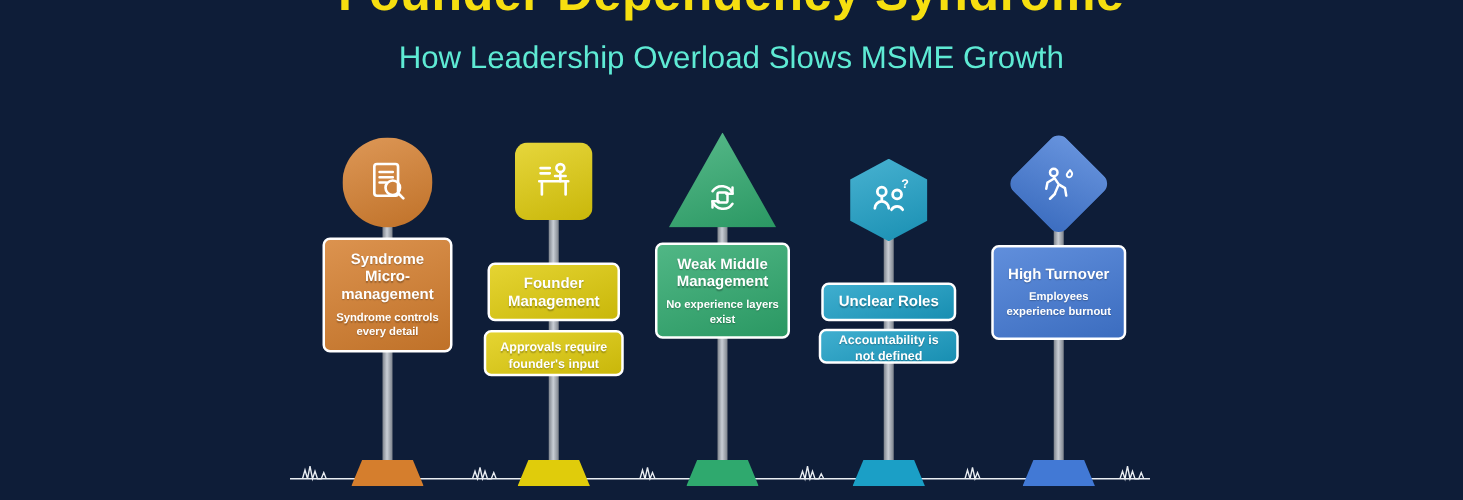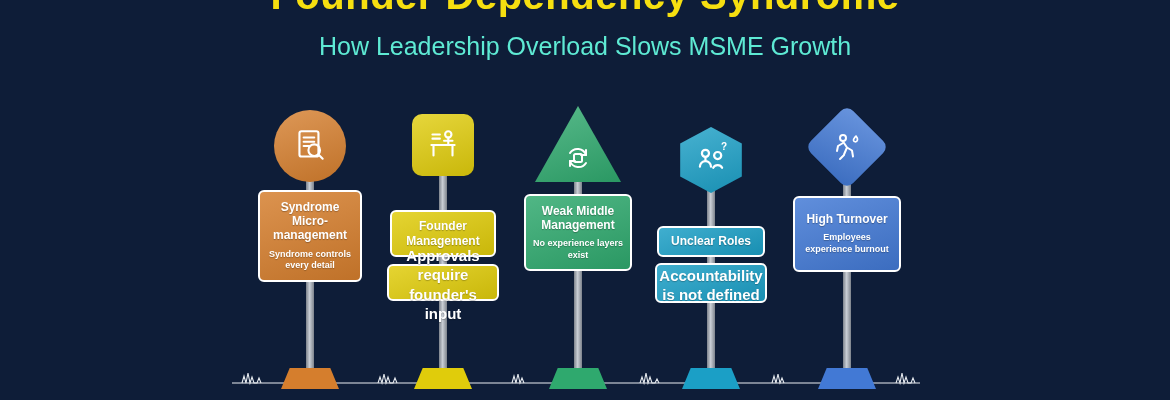--- a/index.html
+++ b/index.html
@@ -21,21 +21,21 @@
 
   .base{position:absolute;left:41px;top:268px;width:58px;height:21px;z-index:3;
         clip-path:polygon(15% 0,85% 0,100% 100%,0 100%);}
 
   .box{position:absolute;z-index:4;border:2px solid #fff;border-radius:6px;box-sizing:border-box;
        display:flex;flex-direction:column;align-items:center;justify-content:center;
        padding:4px 6px;text-align:center;
        background-image:linear-gradient(160deg,rgba(255,255,255,.16),rgba(0,0,0,.10));}
   .box-title{font-size:12px;line-height:1.18;font-weight:800;color:#fff;text-shadow:0 1px 1px rgba(0,0,0,.28);}
   .box-desc{font-size:9px;line-height:1.3;font-weight:700;color:#fff;margin-top:6px;text-shadow:0 1px 1px rgba(0,0,0,.25);}
-  .box-secondary .box-desc{margin-top:4px;font-size:15px;}
+  .box-secondary .box-desc{margin-top:4px;font-size:10px;}
 
   .icon-shape{position:absolute;z-index:4;display:flex;align-items:center;justify-content:center;
               background-image:linear-gradient(160deg,rgba(255,255,255,.20),rgba(0,0,0,.10));}
   .icon-circle{left:34px;top:10px;width:72px;height:72px;border-radius:50%;}
   .icon-square{left:39px;top:14px;width:62px;height:62px;border-radius:10px;}
   .icon-triangle{left:27px;top:6px;width:86px;height:76px;clip-path:polygon(50% 0,100% 100%,0 100%);
                  align-items:flex-end;padding-bottom:6px;box-sizing:border-box;}
   .icon-hex{left:35px;top:27px;width:70px;height:66px;
             clip-path:polygon(50% 0,94% 25%,94% 75%,50% 100%,6% 75%,6% 25%);}
   .icon-diamond{left:40px;top:17px;width:60px;height:60px;border-radius:9px;transform:rotate(45deg);}
@@ -121,21 +121,21 @@
         <circle cx="13" cy="12" r="3.2"></circle>
         <path d="M8,24 a5,5 0 0 1 10,0 M13,15.5 v3"></path>
         <circle cx="24" cy="14" r="3.2"></circle>
         <path d="M20,25 a4.5,4.5 0 0 1 8,0"></path>
         <text x="27" y="9" font-size="9" font-weight="bold" fill="#fff" stroke="none">?</text>
       </svg>
     </div>
     <div class="box" style="left: 16px; top: 126px; width: 108px; height: 31px; background-color: rgb(27, 159, 198);">
       <div class="box-title">Unclear Roles</div>
     </div>
-    <div class="box box-secondary" style="left: 14px; top: 163px; width: 112px; height: 40px; background-color: rgb(27, 159, 198);">
+    <div class="box box-secondary" style="left: 14px; top: 163px; width: 112px; height: 28px; background-color: rgb(27, 159, 198);">
       <div class="box-desc">Accountability is not defined</div>
     </div>
     <div class="base" style="background-color: rgb(27, 159, 198);"></div>
   </div>
 
   <div class="sign s5">
     <div class="pole"></div>
     <div class="icon-shape icon-diamond" style="background-color: rgb(66, 121, 213);">
       <svg width="36" height="36" viewBox="0 0 36 36" class="glyph">
         <circle cx="14" cy="9" r="3"></circle>

